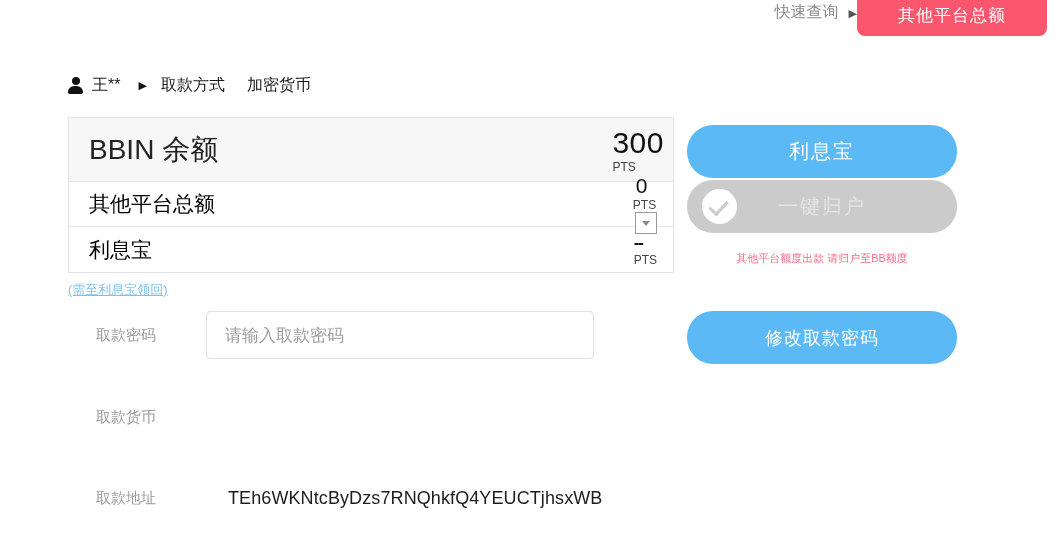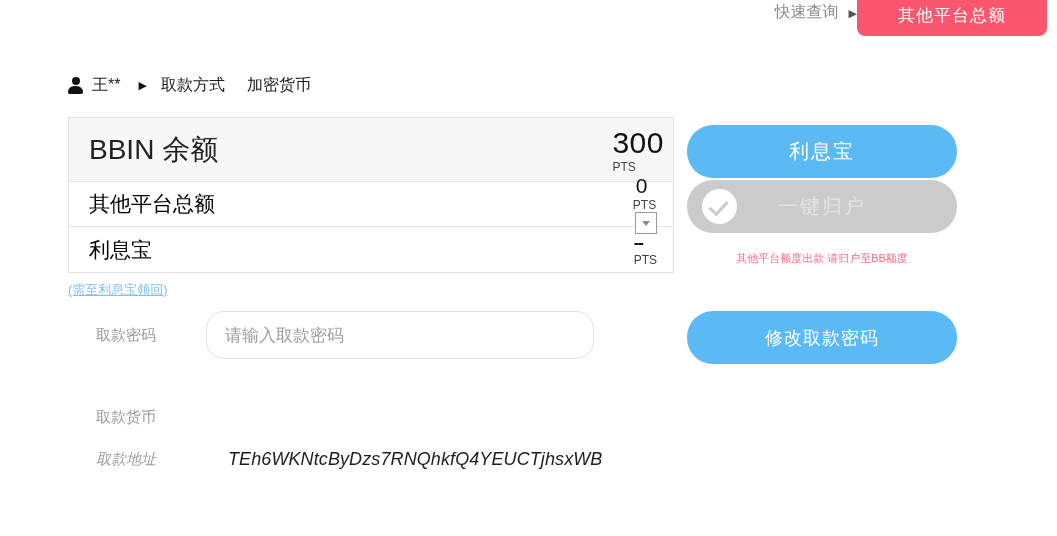--- a/index.html
+++ b/index.html
@@ -173,21 +173,21 @@
   }
   .f-label {
     width: 110px;
     font-size: 15px;
     color: #9a9a9a;
   }
   .field {
     width: 388px;
     height: 48px;
     border: 1px solid #e0e0e0;
-    border-radius: 18px;
+    border-radius: 4px;
     box-sizing: border-box;
     display: flex;
     align-items: center;
     padding: 0 18px;
     background: #fff;
     font-size: 17px;
   }
   .field.pw { color: #9e9e9e; }
   .pw-row { top: 311px; }
   .cur-row { top: 408px; }
@@ -195,21 +195,21 @@
     justify-content: space-between;
     color: #2a2a2a;
     cursor: pointer;
   }
   .sel-caret {
     width: 0; height: 0;
     border-left: 7px solid transparent;
     border-right: 7px solid transparent;
     border-top: 8px solid #9d9d9d;
   }
-  .addr-row { top: 449px; font-style: italic; }
+  .addr-row { top: 488px; }
   .addr-val {
     font-size: 18px;
     color: #1d1d1d;
     margin-left: 22px;
     letter-spacing: .1px;
   }
 
   
   .btn-blue {
     position: absolute;

